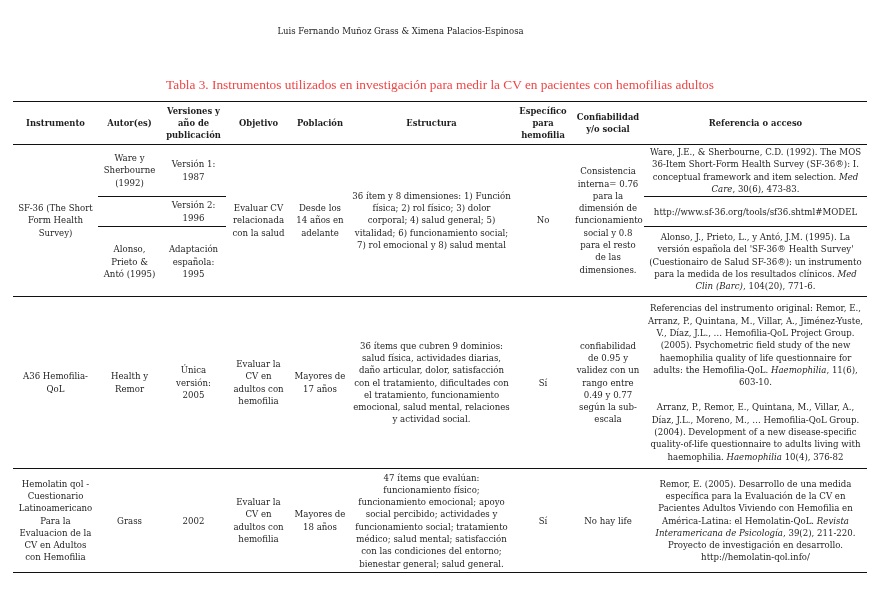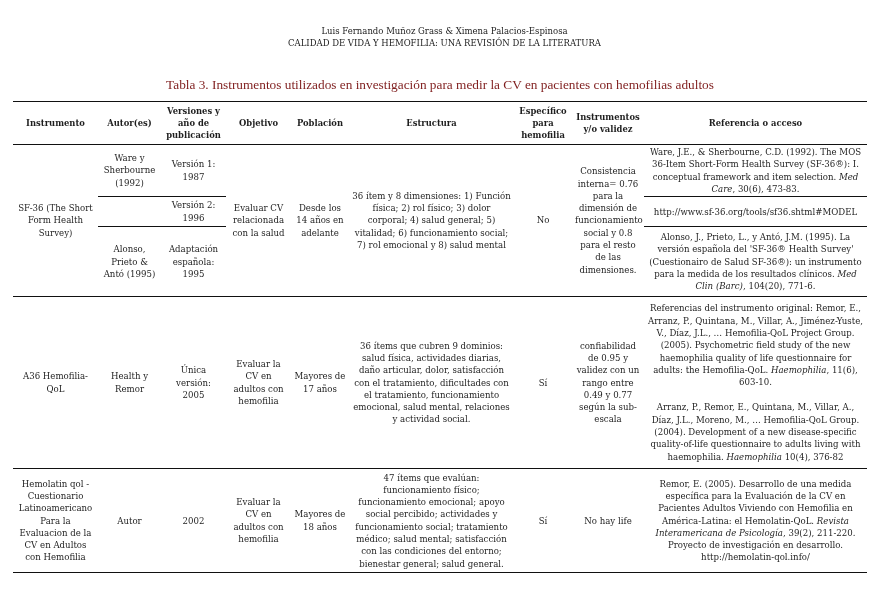--- a/index.html
+++ b/index.html
@@ -1,36 +1,35 @@
 <!DOCTYPE html>
 <html><head>
 <meta charset="utf-8">
 <style>
   html, body { margin: 0; padding: 0; background: #ffffff; }
   body { width: 880px; height: 600px; position: relative; overflow: hidden; color: #1a1a1a; }
   .running-head { position: absolute; top: 25px; left: 0; width: 801px; text-align: center;
-    font-family: "DejaVu Serif", serif; font-size: 8.5px; line-height: 12px; color: #222; padding-left: 44px; }
+    font-family: "DejaVu Serif", serif; font-size: 8.5px; line-height: 12px; color: #222; }
   .caption { position: absolute; top: 77px; left: 0; width: 880px; text-align: center;
-    font-family: "Liberation Serif", serif; font-size: 13.3px; color: #7f1d1d; }
+    font-family: "Liberation Serif", serif; font-size: 13.3px; color: #ef4444; }
   table.main { position: absolute; top: 101px; left: 13px; width: 854px; border-collapse: collapse;
     font-family: "DejaVu Serif", serif; font-size: 8.6px; line-height: 12.3px; color: #1e1e1e; table-layout: fixed; }
   table.main td, table.main th { padding: 1px 3px; vertical-align: middle; text-align: center; }
   table.main thead th { font-weight: bold; font-size: 8.4px; border-top: 1.5px solid #111; border-bottom: 1.5px solid #111; height: 40px; }
   tr.row-end td { border-bottom: 1.5px solid #111; }
   td.left { text-align: left; }
   td.sub { border-bottom: 1.5px solid #111; }
   .bold { font-weight: normal; }
   em { font-style: italic; }
 </style>
 </head>
 <body>
 
 <div class="running-head">
   <div>Luis Fernando Muñoz Grass &amp; Ximena Palacios-Espinosa</div>
-  <div>CALIDAD DE VIDA Y HEMOFILIA: UNA REVISIÓN DE LA LITERATURA</div>
 </div>
 
 <div class="caption">Tabla 3. Instrumentos utilizados en investigación para medir la CV en pacientes con hemofilias adultos</div>
 
 <table class="main">
   <colgroup>
     <col style="width:85px">
       <col style="width:63px">
       <col style="width:65px">
       <col style="width:65px">
@@ -42,21 +41,21 @@
   </colgroup>
   <thead>
     <tr>
       <th>Instrumento</th>
       <th>Autor(es)</th>
       <th>Versiones y año de publicación</th>
       <th>Objetivo</th>
       <th>Población</th>
       <th>Estructura</th>
       <th>Específico para hemofilia</th>
-      <th>Instrumentos y/o validez</th>
+      <th>Confiabilidad y/o social</th>
       <th>Referencia o acceso</th>
     </tr>
   </thead>
   <tbody>
 
     <tr style="height:50px">
       <td rowspan="3" class="sub">SF-36 (The Short Form Health Survey)</td>
       <td class="left sub">Ware y Sherbourne (1992)</td>
       <td class="left sub">Versión 1: 1987</td>
       <td rowspan="3" class="sub">Evaluar CV relacionada con la salud</td>
@@ -98,21 +97,21 @@
           <span>Remor, E., Arranz, P., Quintana, M., Villar, A., Jiménez-Yuste, V., Díaz, J.L., … Hemofilia-QoL Project Group. (2005). Psychometric field study of the new haemophilia quality of life questionnaire for adults: the Hemofilia-QoL. </span><em>Haemophilia</em><span>, 11(6), 603-10.</span>
         </div>
         <div style="margin-top:13px">
           <span>Arranz, P., Remor, E., Quintana, M., Villar, A., Díaz, J.L., Moreno, M., … Hemofilia-QoL Group. (2004). Development of a new disease-specific quality-of-life questionnaire to adults living with haemophilia. </span><em>Haemophilia</em><span> 10(4), 376-82</span>
         </div>
       </td>
     </tr>
 
     <tr class="row-end" style="height:104px">
       <td class="left">Hemolatin qol - Cuestionario Latinoamericano Para la Evaluacion de la CV en Adultos con Hemofilia</td>
-      <td class="left">Autor</td>
+      <td class="left">Grass</td>
       <td class="left">2002</td>
       <td class="left">Evaluar la CV en adultos con hemofilia</td>
       <td class="left">Mayores de 18 años</td>
       <td>47 ítems que evalúan: funcionamiento físico; funcionamiento emocional; apoyo social percibido; actividades y funcionamiento social; tratamiento médico; salud mental; satisfacción con las condiciones del entorno; bienestar general; salud general.</td>
       <td>Sí</td>
       <td>No hay life</td>
       <td class="left">
         <span>Remor, E. (2005). Desarrollo de una medida específica para la Evaluación de la CV en Pacientes Adultos Viviendo con Hemofilia en América-Latina: el Hemolatin-QoL. </span><em>Revista Interamericana de Psicología</em><span>, 39(2), 211-220. Proyecto de investigación en desarrollo. http://hemolatin-qol.info/</span>
       </td>
     </tr>

